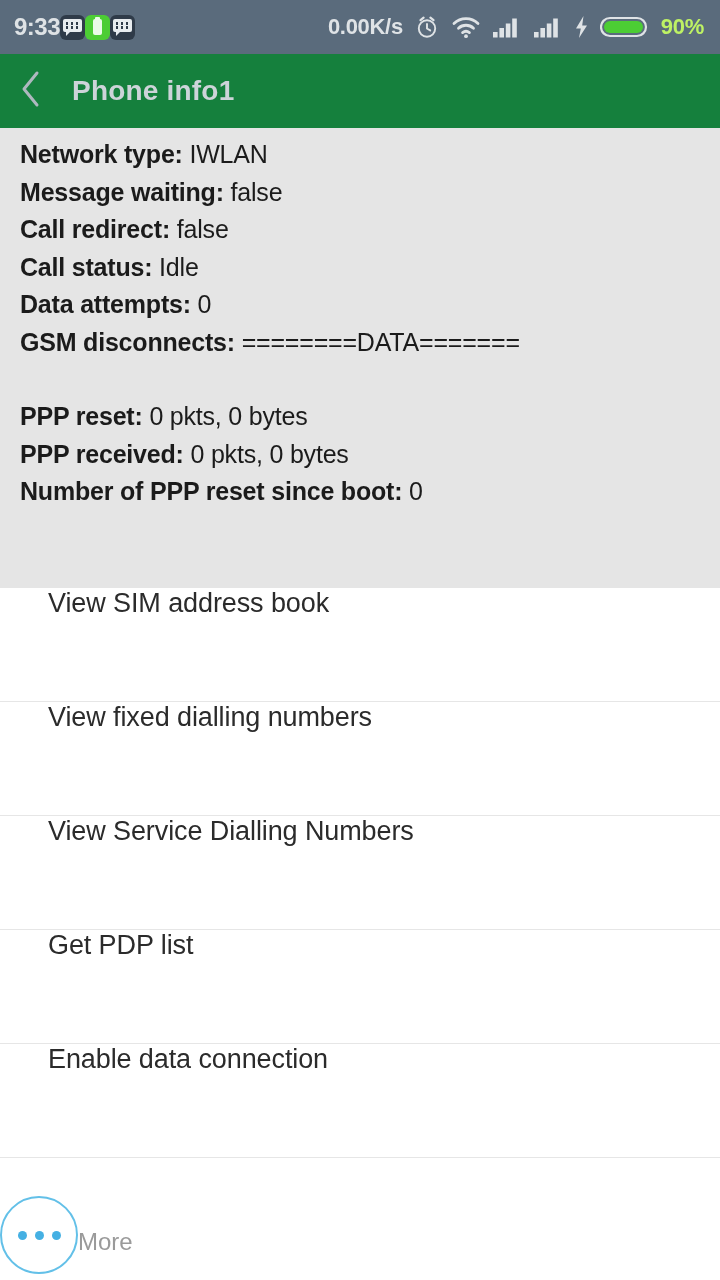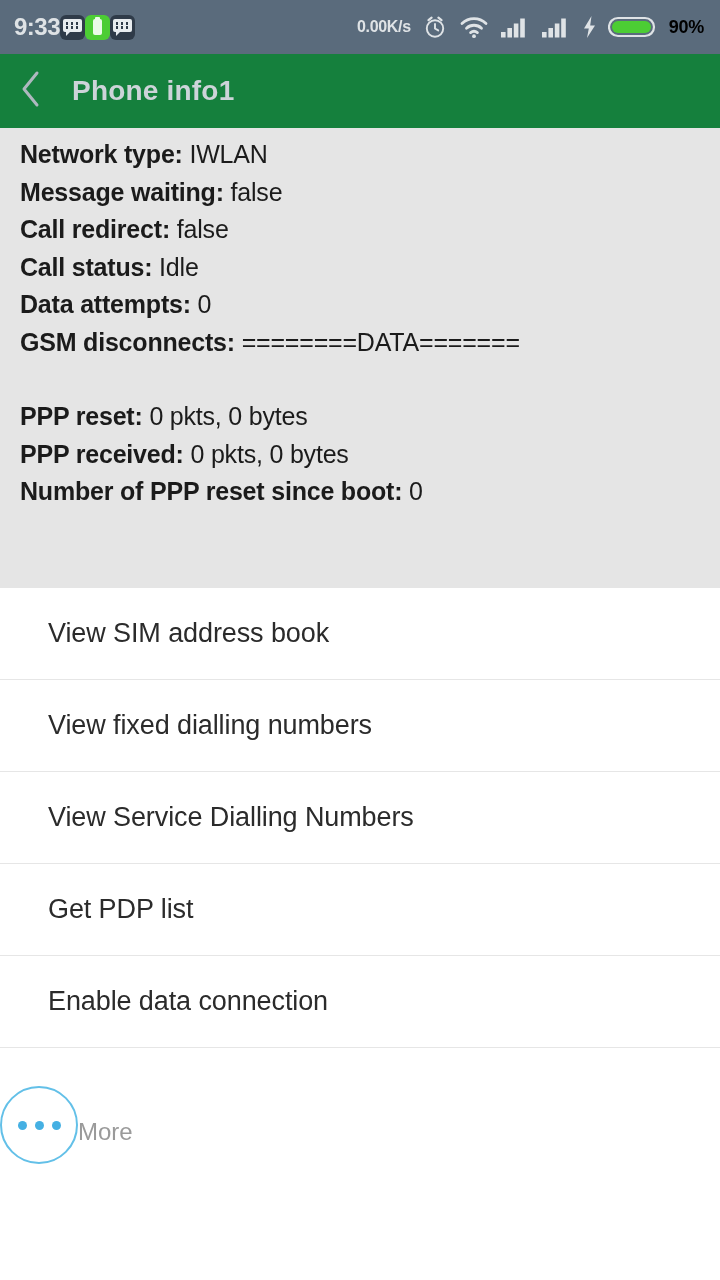--- a/index.html
+++ b/index.html
@@ -100,32 +100,32 @@
   }
 
   .sb-right {
     margin-left: auto;
     display: flex;
     align-items: center;
     gap: 11px;
   }
   .sb-rate {
     color: #dfe3e6;
-    font-size: 16px;
+    font-size: 22px;
     font-weight: bold;
     letter-spacing: -0.3px;
     line-height: 1;
   }
   .sb-icon {
     display: block;
     line-height: 0;
   }
   .sb-batt-pct {
-    color: #000000;
-    font-size: 18px;
+    color: #bef264;
+    font-size: 22px;
     font-weight: bold;
     line-height: 1;
     letter-spacing: -0.3px;
   }
 
   
   .appbar {
     position: absolute;
     top: 54px; left: 0;
     width: 720px;
@@ -183,23 +183,22 @@
     position: absolute;
     left: 0; top: 588px;
     width: 720px;
     height: 692px;
     background: #ffffff;
   }
   .sheet-list {
     width: 100%;
   }
   .sheet-item {
-    height: 92px;
-    display: flex;
-    align-items: center;
+    height: 114px;
+    display: flex;
     padding-left: 48px;
     box-sizing: border-box;
     border-bottom: 1px solid #e6e6e6;
     cursor: pointer;
     background: #ffffff;
   }
   .sheet-item-label {
     font-size: 27px;
     color: #2b2b2b;
     letter-spacing: -0.1px;

